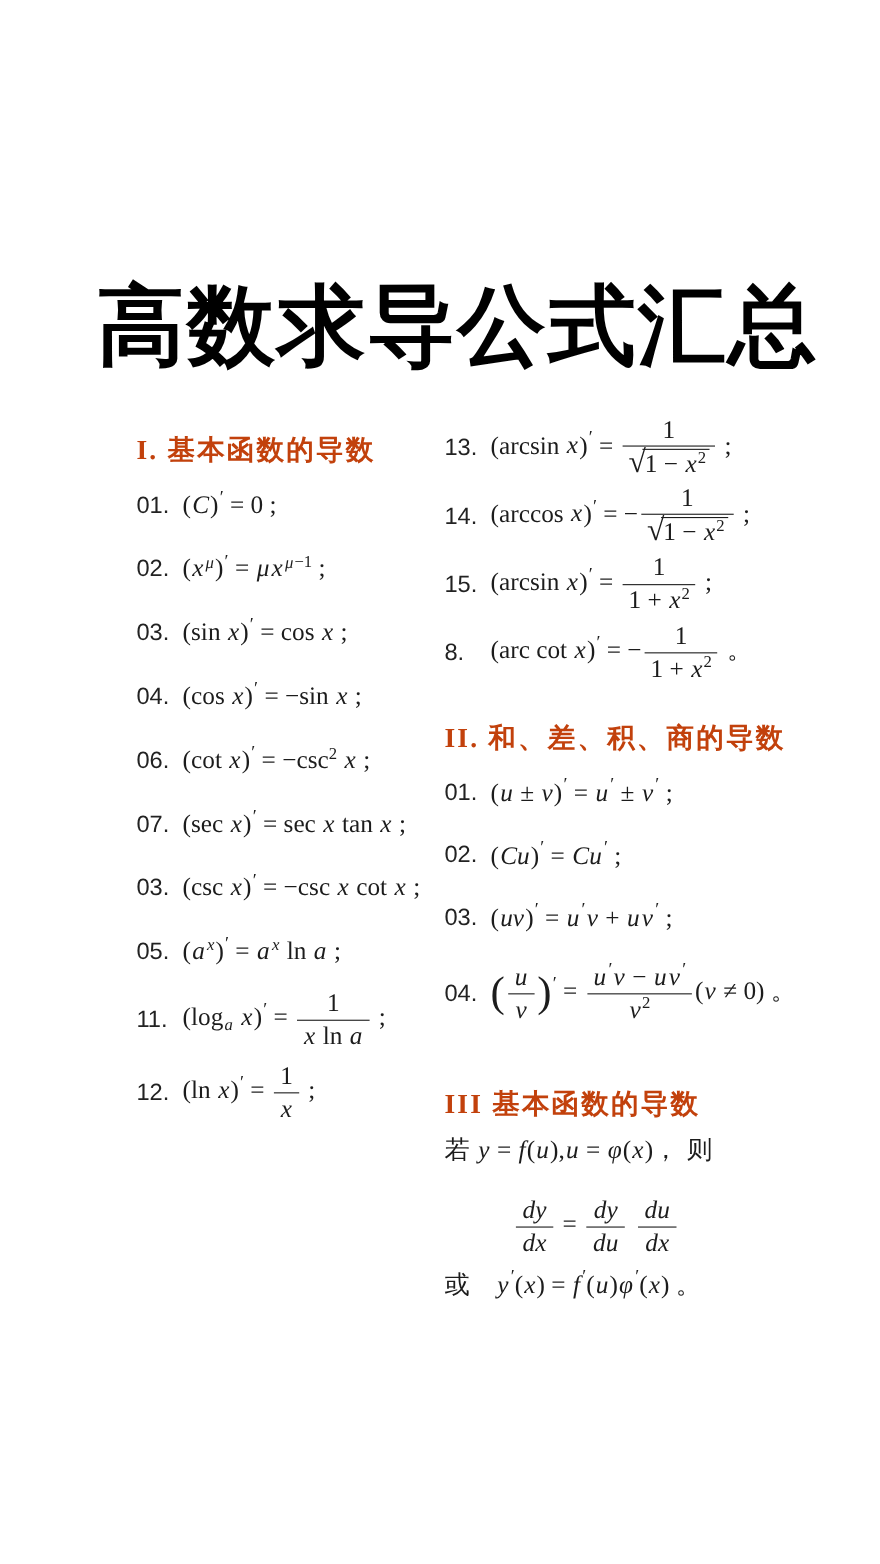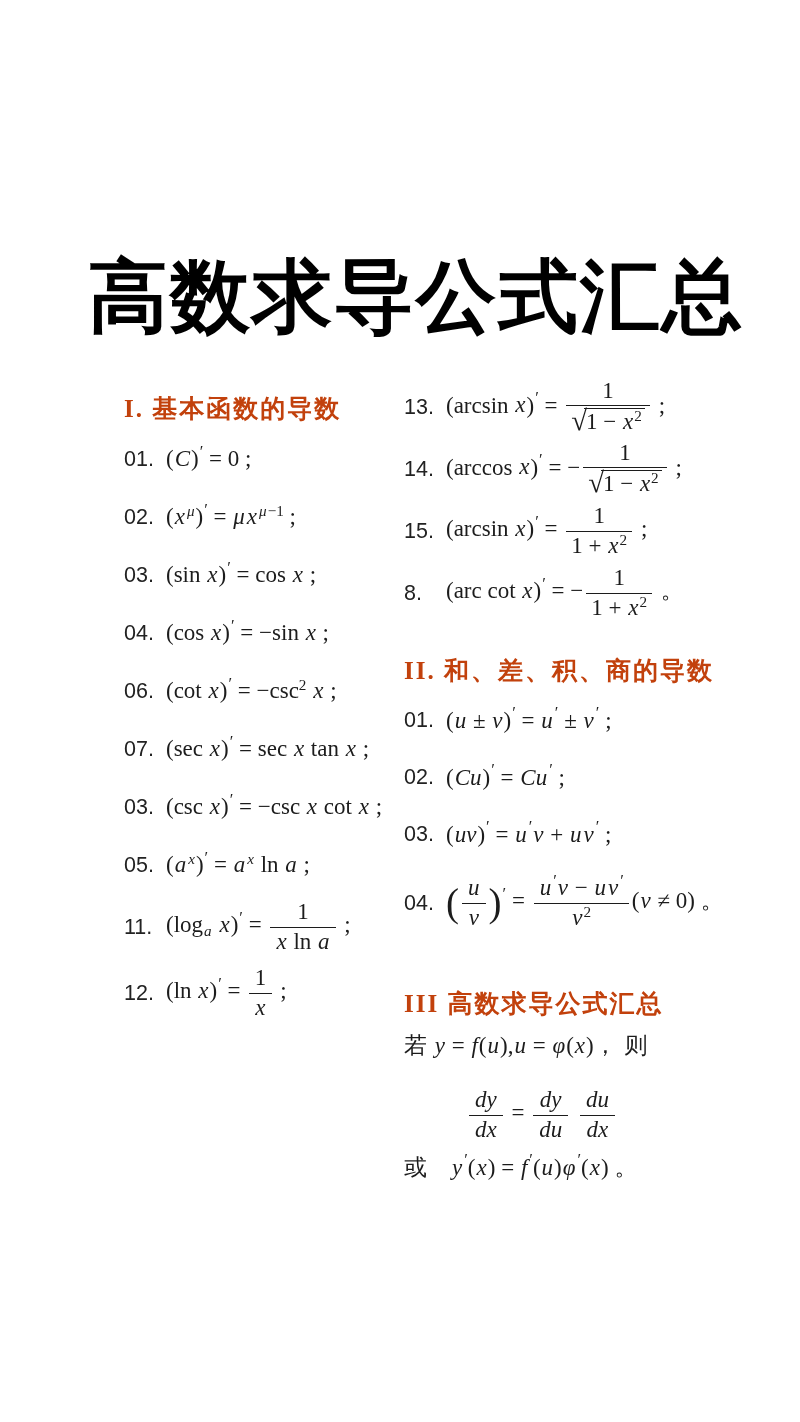--- a/index.html
+++ b/index.html
@@ -166,21 +166,21 @@
         <span class="no">04.</span>
         <span class="math"><span class="big">(</span><span class="frac">
             <span class="num"><span class="it">u</span></span>
             <span class="den"><span class="it">v</span></span>
           </span><span class="big">)</span><span class="pr">′</span><span class="rm"> = </span><span class="frac">
             <span class="num"><span class="it">u</span><span class="pr">′</span><span class="it">v</span><span class="rm"> − </span><span class="it">u</span><span class="it">v</span><span class="pr">′</span></span>
             <span class="den"><span class="it">v</span><span class="sup"><span class="rm">2</span></span></span>
           </span><span class="rm">(</span><span class="it">v</span><span class="rm"> ≠ 0) </span><span class="cjk">。</span></span>
       </div>
     </div>
-  <div class="heading h3">III 高数求导公式汇总</div>
+  <div class="heading h3">III 基本函数的导数</div>
   <div class="line">
     <span class="math"><span class="cjk">若</span><span class="rm">&nbsp;</span><span class="it">y</span><span class="rm"> = </span><span class="it">f</span><span class="rm">(</span><span class="it">u</span><span class="rm">),</span><span class="it">u</span><span class="rm"> = </span><span class="it">φ</span><span class="rm">(</span><span class="it">x</span><span class="rm">)</span><span class="cjk">，&nbsp;则</span></span>
   </div>
   <div class="line fracline indent">
     <span class="math"><span class="frac">
           <span class="num"><span class="it">dy</span></span>
           <span class="den"><span class="it">dx</span></span>
         </span><span class="rm"> = </span><span class="frac">
           <span class="num"><span class="it">dy</span></span>
           <span class="den"><span class="it">du</span></span>

